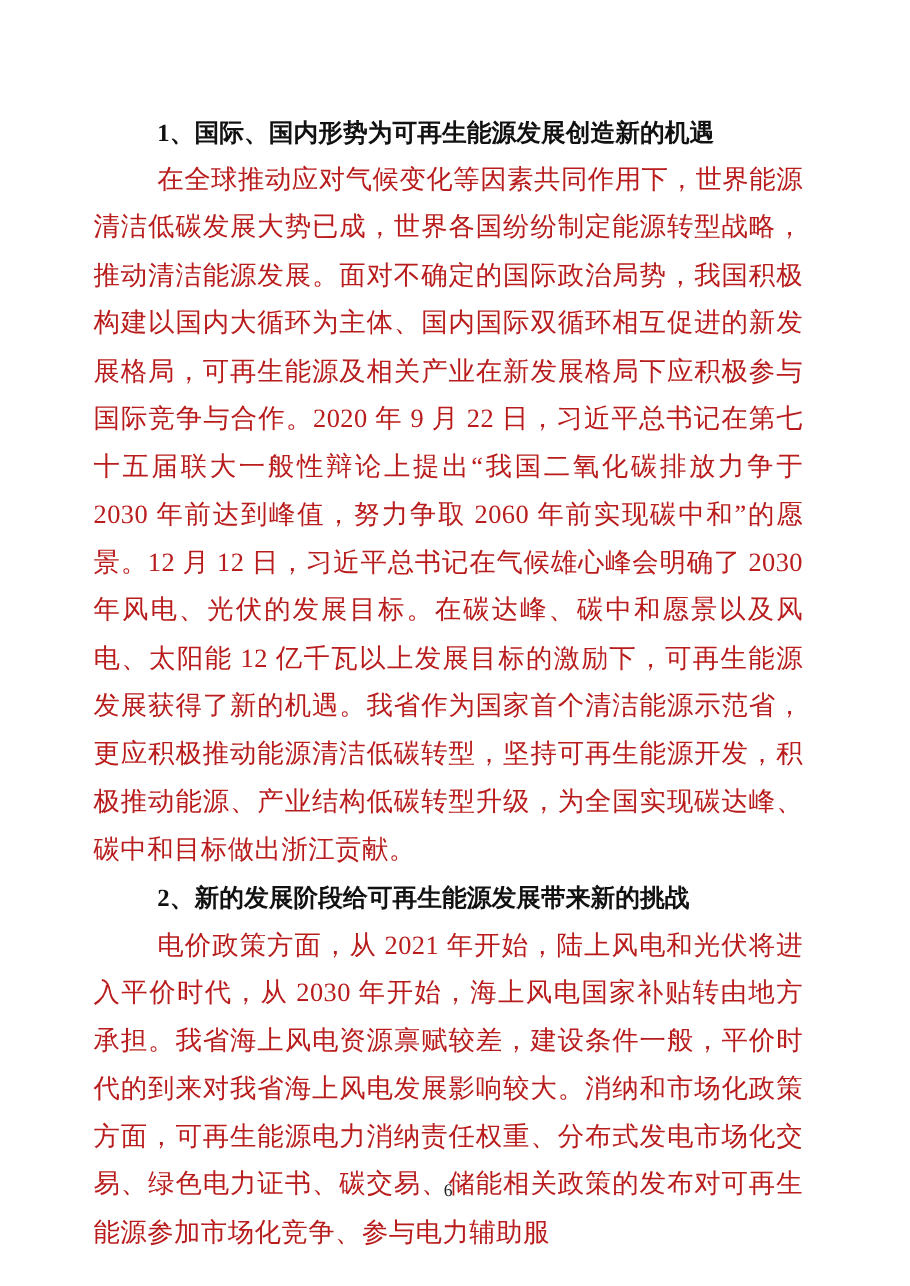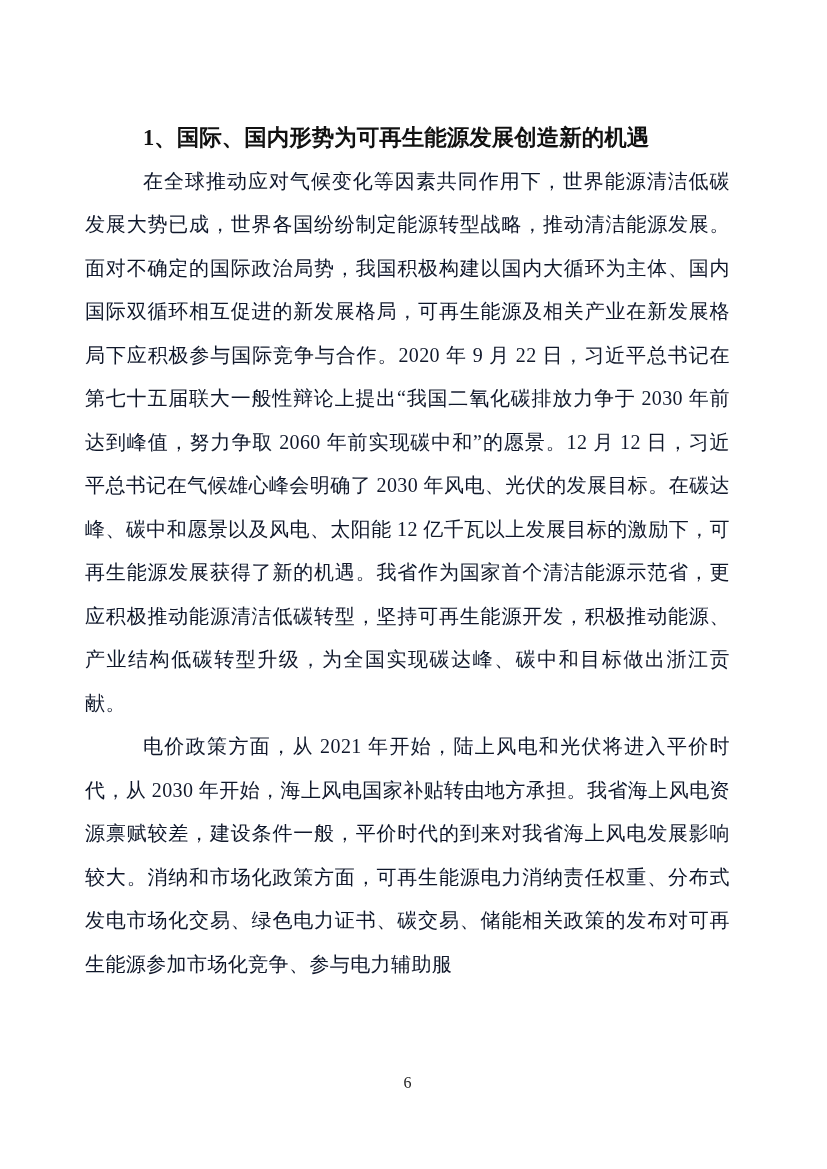--- a/index.html
+++ b/index.html
@@ -14,43 +14,43 @@
     height: 1169px;
     margin: 0 auto;
     background: #ffffff;
     color: #1b1b1b;
     font-family: "Liberation Serif", "DejaVu Serif", serif;
     overflow: hidden;
   }
 
   .content {
     position: absolute;
-    top: 116px;
+    top: 99px;
     left: 85px;
     width: 645px;
   }
 
   .section-heading {
     font-size: 22.5px;
     font-weight: bold;
     line-height: 43.5px;
     text-indent: 58px;
     text-align: left;
     color: #111111;
     white-space: nowrap;
   }
 
   .section-paragraph {
-    font-size: 20px;
+    font-size: 24px;
     line-height: 43.5px;
     text-align: justify;
     text-justify: inter-character;
     text-indent: 58px;
     letter-spacing: 0.4px;
-    color: #0f172a;
+    color: #b91c1c;
   }
 
   .page-footer {
     position: absolute;
     top: 1074px;
     left: 85px;
     width: 645px;
     text-align: center;
   }
 
@@ -65,20 +65,21 @@
 <div class="page">
 
   <div class="content">
 
     <section>
       <h2 class="section-heading">1、国际、国内形势为可再生能源发展创造新的机遇</h2>
       <p class="section-paragraph">在全球推动应对气候变化等因素共同作用下，世界能源清洁低碳发展大势已成，世界各国纷纷制定能源转型战略，推动清洁能源发展。面对不确定的国际政治局势，我国积极构建以国内大循环为主体、国内国际双循环相互促进的新发展格局，可再生能源及相关产业在新发展格局下应积极参与国际竞争与合作。2020 年 9 月 22 日，习近平总书记在第七十五届联大一般性辩论上提出“我国二氧化碳排放力争于 2030 年前达到峰值，努力争取 2060 年前实现碳中和”的愿景。12 月 12 日，习近平总书记在气候雄心峰会明确了 2030 年风电、光伏的发展目标。在碳达峰、碳中和愿景以及风电、太阳能 12 亿千瓦以上发展目标的激励下，可再生能源发展获得了新的机遇。我省作为国家首个清洁能源示范省，更应积极推动能源清洁低碳转型，坚持可再生能源开发，积极推动能源、产业结构低碳转型升级，为全国实现碳达峰、碳中和目标做出浙江贡献。</p>
     </section>
 
     <section>
+      <h2 class="section-heading">2、新的发展阶段给可再生能源发展带来新的挑战</h2>
       <p class="section-paragraph">电价政策方面，从 2021 年开始，陆上风电和光伏将进入平价时代，从 2030 年开始，海上风电国家补贴转由地方承担。我省海上风电资源禀赋较差，建设条件一般，平价时代的到来对我省海上风电发展影响较大。消纳和市场化政策方面，可再生能源电力消纳责任权重、分布式发电市场化交易、绿色电力证书、碳交易、储能相关政策的发布对可再生能源参加市场化竞争、参与电力辅助服</p>
     </section>
 
   </div>
 
   <div class="page-footer">
     <span class="page-number">6</span>
   </div>
 
 </div>

